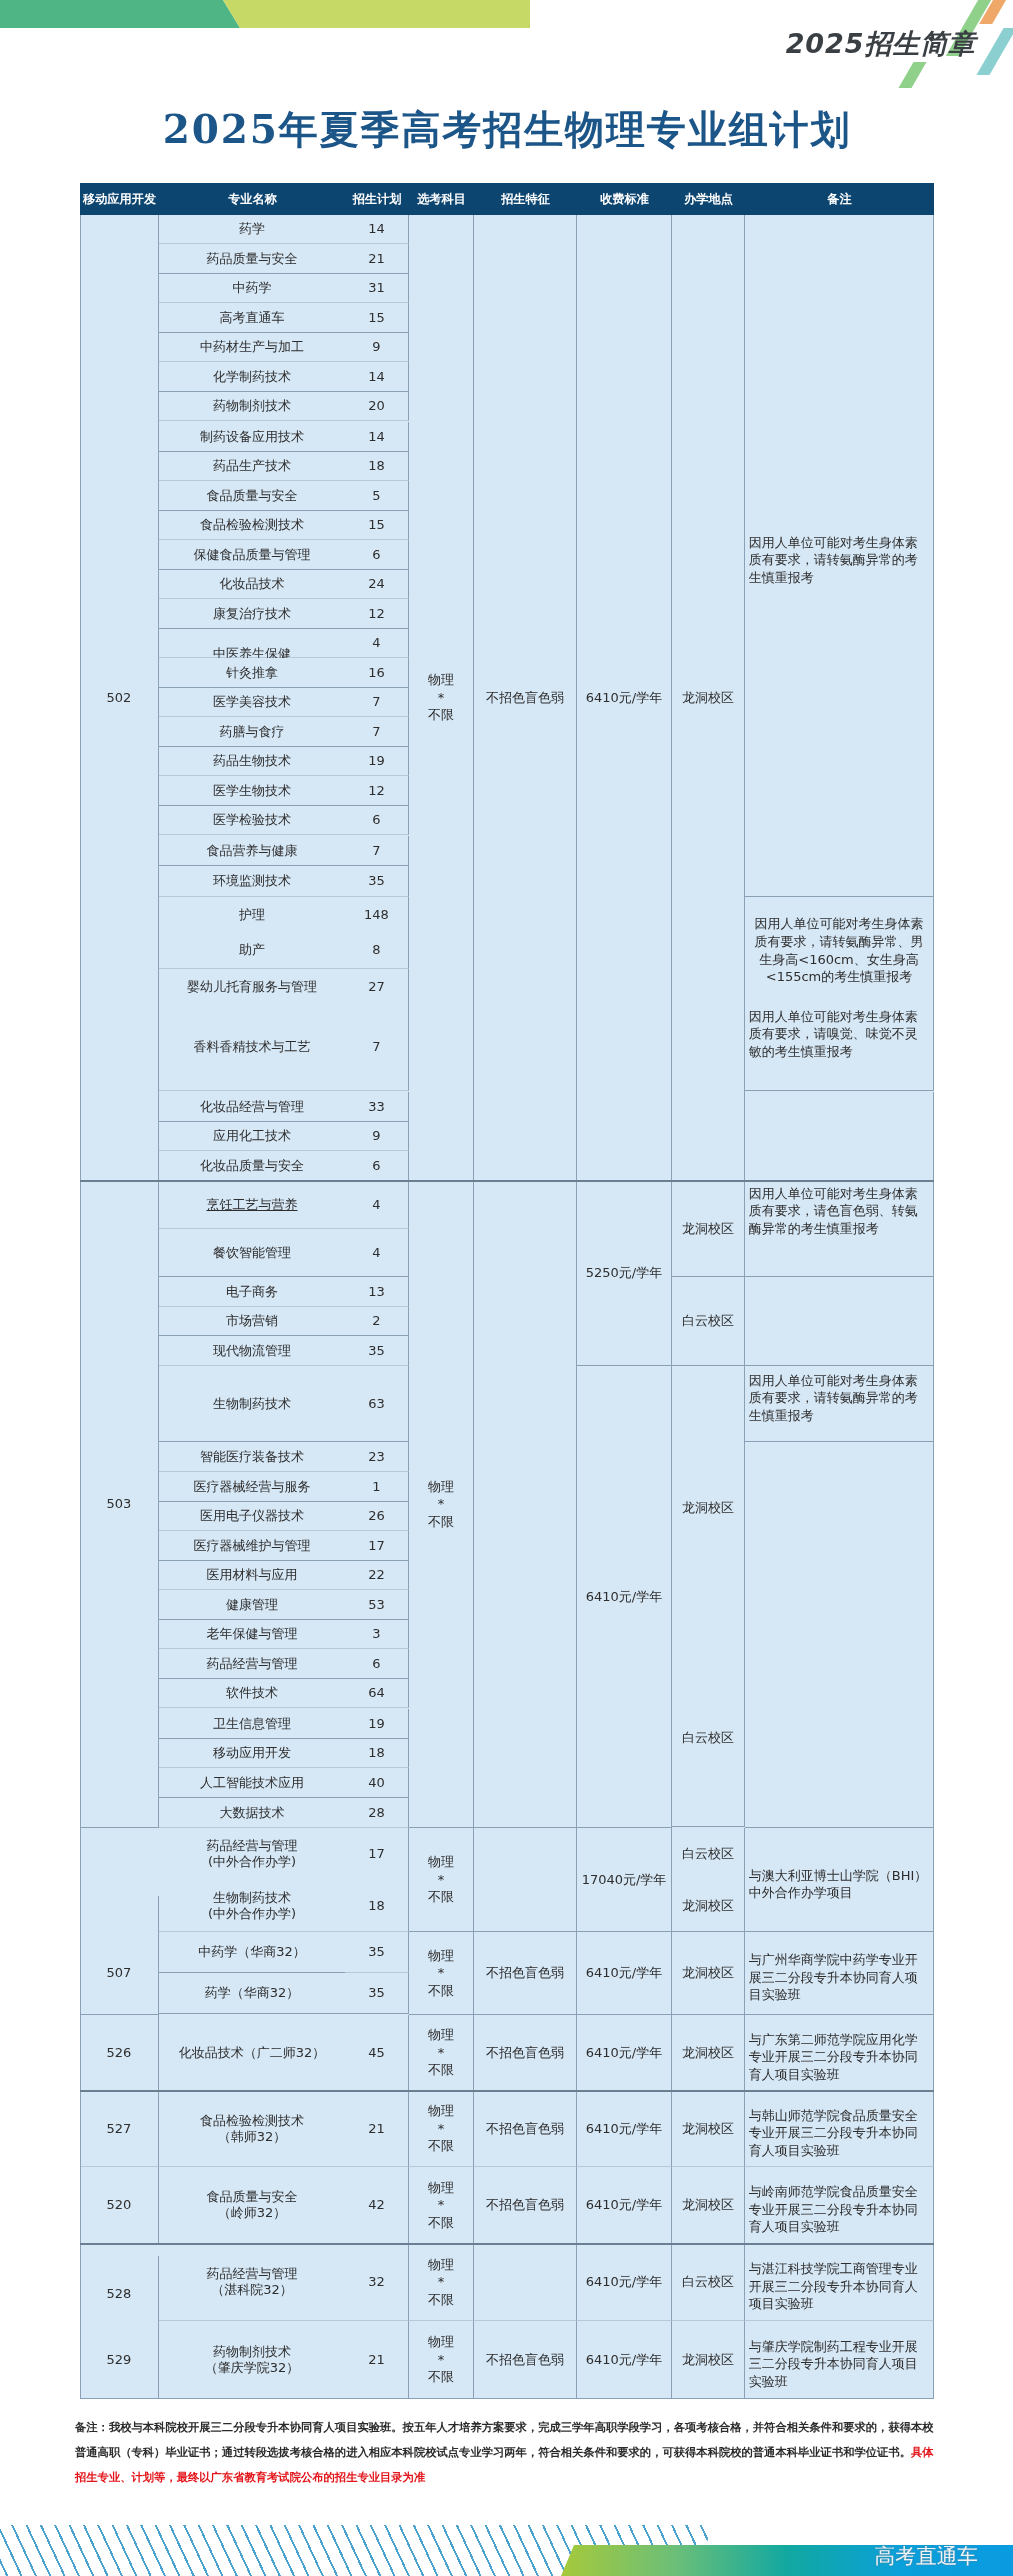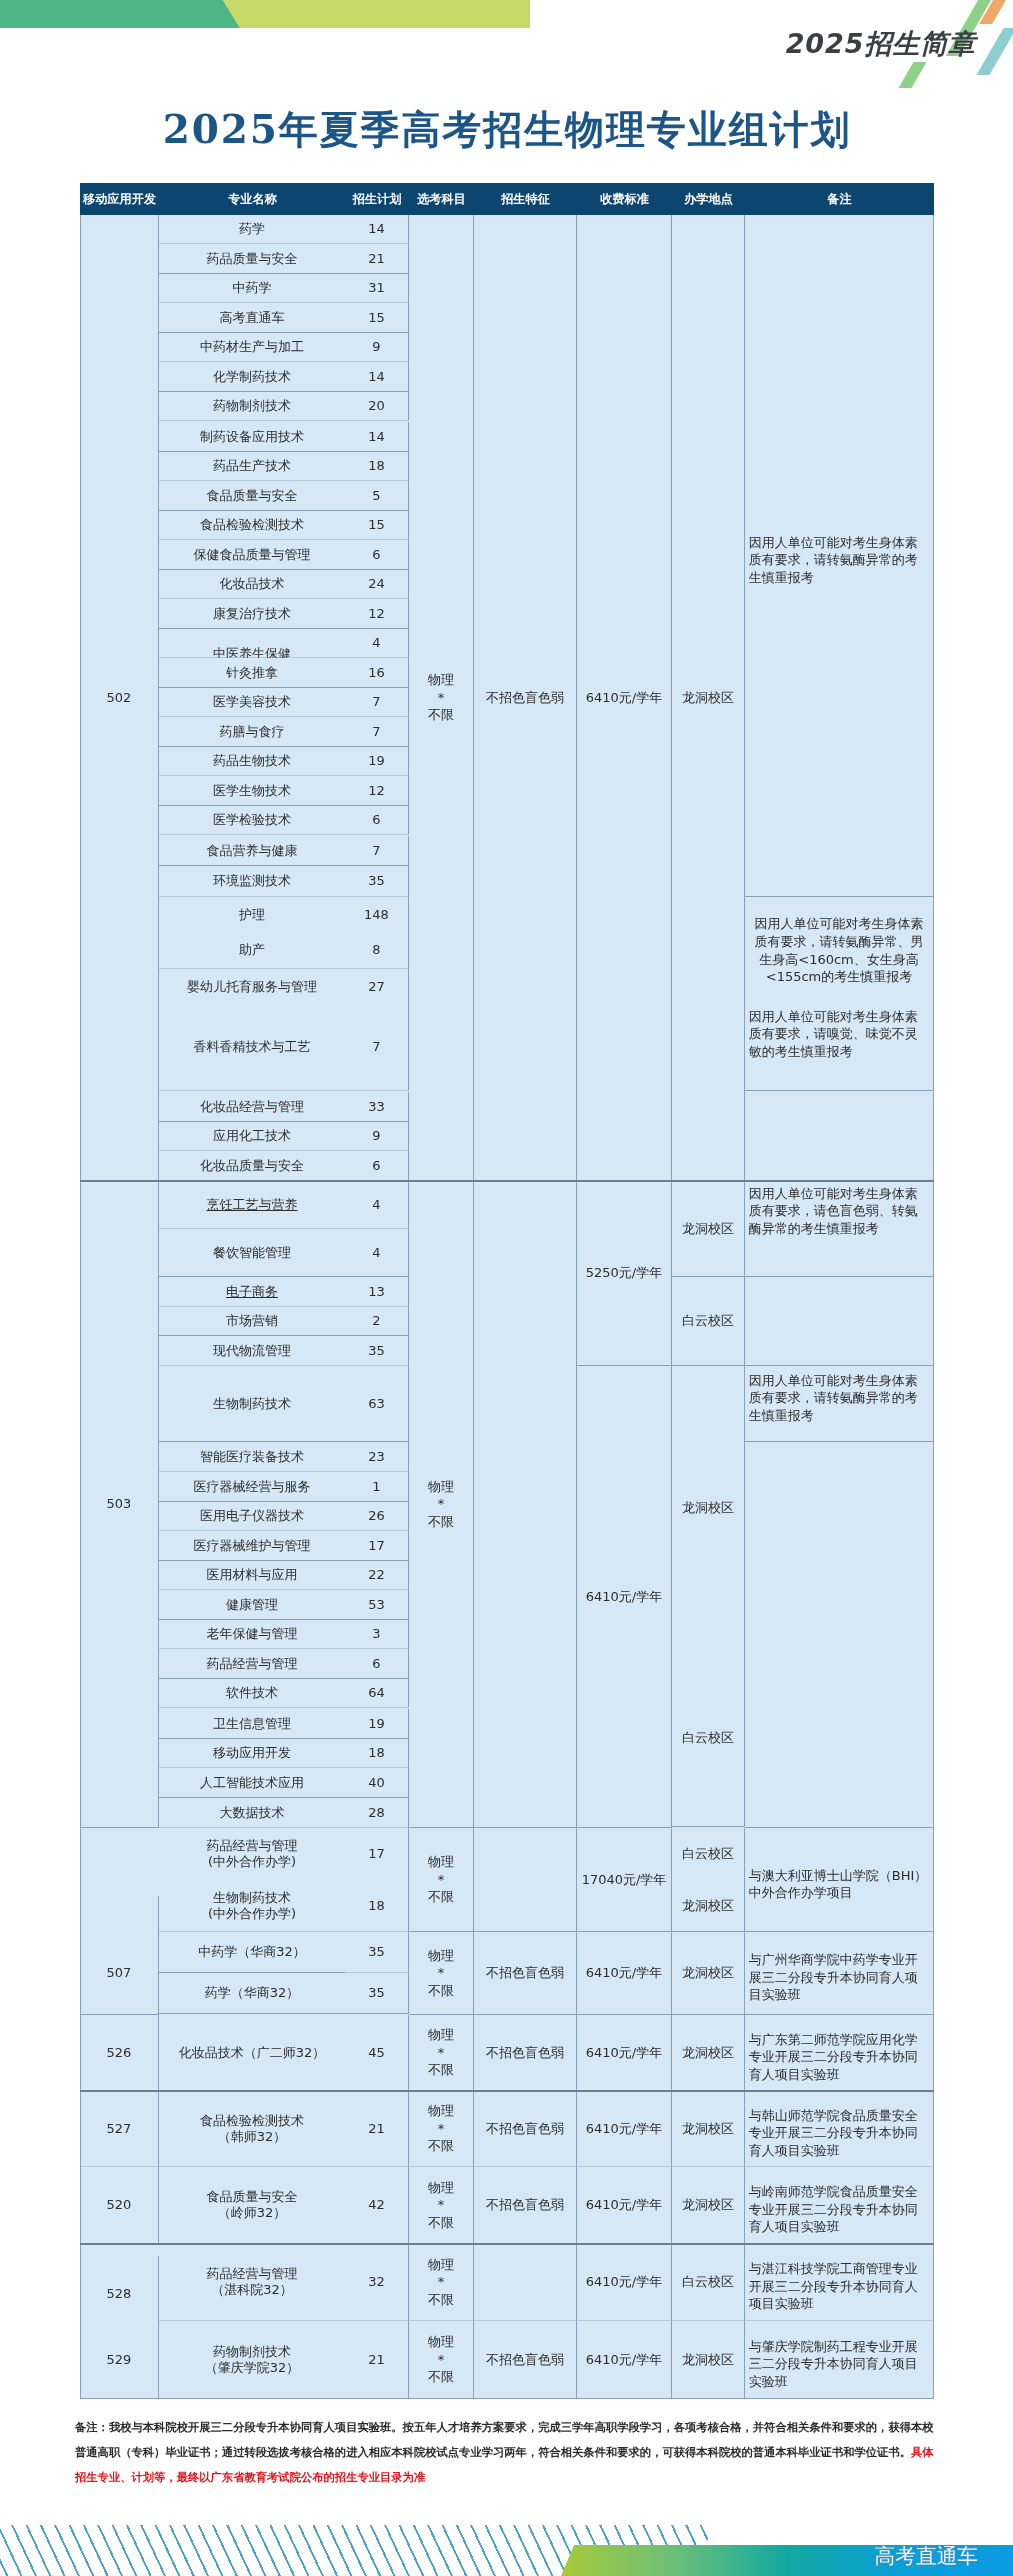--- a/index.html
+++ b/index.html
@@ -275,21 +275,21 @@
     <div class="cell light" style="left: 345px; width: 64px; top: 1181px; height: 48px;">
       <span style="white-space: pre-line;">4</span>
     </div>
     <div class="cell" style="left: 159px; width: 187px; top: 1229px; height: 48px;">
       <span style="white-space: pre-line;">餐饮智能管理</span>
     </div>
     <div class="cell" style="left: 345px; width: 64px; top: 1229px; height: 48px;">
       <span style="white-space: pre-line;">4</span>
     </div>
     <div class="cell light" style="left: 159px; width: 187px; top: 1277px; height: 30px;">
-      <span style="white-space: pre-line; text-decoration: underline;">电子商务</span>
+      <span style="white-space: pre-line;">电子商务</span>
     </div>
     <div class="cell light" style="left: 345px; width: 64px; top: 1277px; height: 30px;">
       <span style="white-space: pre-line;">13</span>
     </div>
     <div class="cell" style="left: 159px; width: 187px; top: 1307px; height: 29px;">
       <span style="white-space: pre-line;">市场营销</span>
     </div>
     <div class="cell" style="left: 345px; width: 64px; top: 1307px; height: 29px;">
       <span style="white-space: pre-line;">2</span>
     </div>

